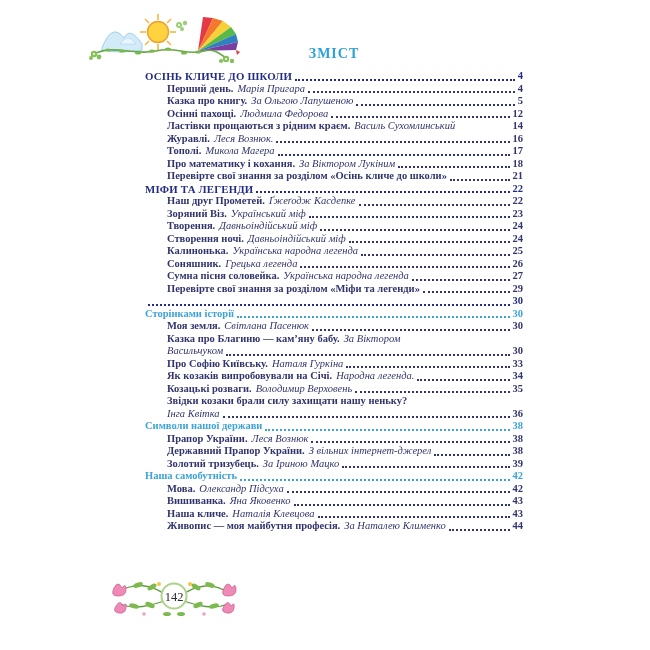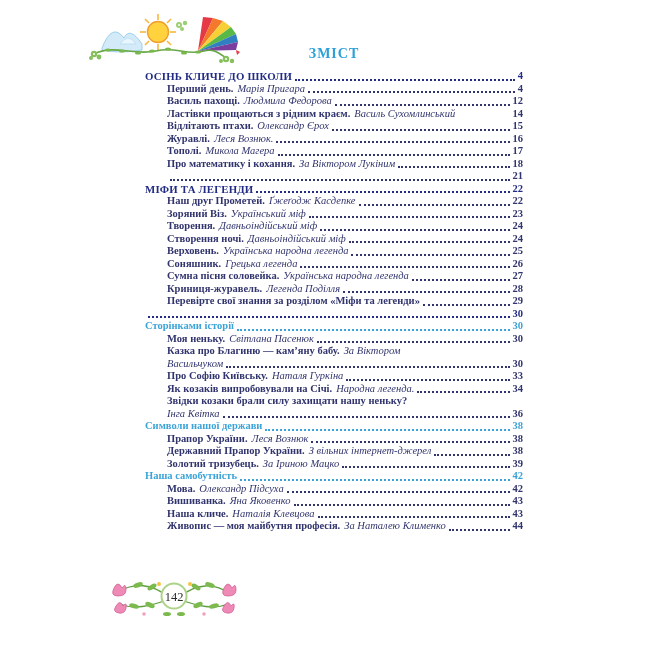--- a/index.html
+++ b/index.html
@@ -106,56 +106,57 @@
       <span class="leader"></span>
       <span class="toc-page">4</span>
     </div>
       <div class="toc-row row-entry">
       <span class="toc-title">Перший день.</span>
       <span class="toc-author gap">Марія Пригара</span>
       <span class="leader"></span>
       <span class="toc-page">4</span>
     </div>
       <div class="toc-row row-entry">
-      <span class="toc-title">Василь пахощі.</span>
+      <span class="toc-title">Казка про книгу.</span>
+      <span class="toc-author gap">За Ольгою Лапушеною</span>
+      <span class="leader"></span>
+      <span class="toc-page">5</span>
+    </div>
+      <div class="toc-row row-entry">
+      <span class="toc-title">Осінні пахощі.</span>
       <span class="toc-author gap">Людмила Федорова</span>
       <span class="leader"></span>
       <span class="toc-page">12</span>
     </div>
       <div class="toc-row row-entry no-dots">
       <span class="toc-title">Ластівки прощаються з рідним краєм.</span>
       <span class="toc-author gap">Василь Сухомлинський</span>
       <span class="leader"></span>
       <span class="toc-page">14</span>
     </div>
       <div class="toc-row row-entry">
-      <span class="toc-title">Відлітають птахи.</span>
-      <span class="toc-author gap">Олександр Єрох</span>
-      <span class="leader"></span>
-      <span class="toc-page">15</span>
-    </div>
-      <div class="toc-row row-entry">
       <span class="toc-title">Журавлі.</span>
       <span class="toc-author gap">Леся Вознюк.</span>
       <span class="leader"></span>
       <span class="toc-page">16</span>
     </div>
       <div class="toc-row row-entry">
       <span class="toc-title">Тополі.</span>
       <span class="toc-author gap">Микола Магера</span>
       <span class="leader"></span>
       <span class="toc-page">17</span>
     </div>
       <div class="toc-row row-entry">
       <span class="toc-title">Про математику і кохання.</span>
       <span class="toc-author gap">За Віктором Лукіним</span>
       <span class="leader"></span>
       <span class="toc-page">18</span>
     </div>
       <div class="toc-row row-entry">
+      <span class="toc-title">Перевірте свої знання за розділом «Осінь кличе до школи»</span>
       <span class="toc-author"></span>
       <span class="leader"></span>
       <span class="toc-page">21</span>
     </div>
       <div class="toc-row row-section">
       <span class="toc-title">МІФИ ТА ЛЕГЕНДИ</span>
       <span class="toc-author"></span>
       <span class="leader"></span>
       <span class="toc-page">22</span>
     </div>
@@ -177,62 +178,56 @@
       <span class="leader"></span>
       <span class="toc-page">24</span>
     </div>
       <div class="toc-row row-entry">
       <span class="toc-title">Створення ночі.</span>
       <span class="toc-author gap">Давньоіндійський міф</span>
       <span class="leader"></span>
       <span class="toc-page">24</span>
     </div>
       <div class="toc-row row-entry">
-      <span class="toc-title">Верховень.</span>
+      <span class="toc-title">Калинонька.</span>
       <span class="toc-author gap">Українська народна легенда</span>
       <span class="leader"></span>
       <span class="toc-page">25</span>
     </div>
       <div class="toc-row row-entry">
       <span class="toc-title">Соняшник.</span>
       <span class="toc-author gap">Грецька легенда</span>
       <span class="leader"></span>
       <span class="toc-page">26</span>
     </div>
       <div class="toc-row row-entry">
       <span class="toc-title">Сумна пісня соловейка.</span>
       <span class="toc-author gap">Українська народна легенда</span>
       <span class="leader"></span>
       <span class="toc-page">27</span>
     </div>
       <div class="toc-row row-entry">
-      <span class="toc-title">Криниця-журавель.</span>
-      <span class="toc-author gap">Легенда Поділля</span>
-      <span class="leader"></span>
-      <span class="toc-page">28</span>
-    </div>
-      <div class="toc-row row-entry">
       <span class="toc-title">Перевірте свої знання за розділом «Міфи та легенди»</span>
       <span class="toc-author"></span>
       <span class="leader"></span>
       <span class="toc-page">29</span>
     </div>
       <div class="toc-row row-section">
       <span class="toc-author"></span>
       <span class="leader"></span>
       <span class="toc-page">30</span>
     </div>
       <div class="toc-row row-subsection">
       <span class="toc-title">Сторінками історії</span>
       <span class="toc-author"></span>
       <span class="leader"></span>
       <span class="toc-page">30</span>
     </div>
       <div class="toc-row row-entry">
-      <span class="toc-title">Моя неньку.</span>
+      <span class="toc-title">Моя земля.</span>
       <span class="toc-author gap">Світлана Пасенюк</span>
       <span class="leader"></span>
       <span class="toc-page">30</span>
     </div>
       <div class="toc-row row-entry no-dots">
       <span class="toc-title">Казка про Благиню — кам’яну бабу.</span>
       <span class="toc-author gap">За Віктором</span>
       <span class="leader"></span>
       <span class="toc-page empty"></span>
     </div>
@@ -246,20 +241,26 @@
       <span class="toc-title">Про Софію Київську.</span>
       <span class="toc-author gap">Наталя Гуркіна</span>
       <span class="leader"></span>
       <span class="toc-page">33</span>
     </div>
       <div class="toc-row row-entry">
       <span class="toc-title">Як козаків випробовували на Січі.</span>
       <span class="toc-author gap">Народна легенда.</span>
       <span class="leader"></span>
       <span class="toc-page">34</span>
+    </div>
+      <div class="toc-row row-entry">
+      <span class="toc-title">Козацькі розваги.</span>
+      <span class="toc-author gap">Володимир Верховень</span>
+      <span class="leader"></span>
+      <span class="toc-page">35</span>
     </div>
       <div class="toc-row row-entry no-dots">
       <span class="toc-title">Звідки козаки брали силу захищати нашу неньку?</span>
       <span class="toc-author"></span>
       <span class="leader"></span>
       <span class="toc-page empty"></span>
     </div>
       <div class="toc-row row-entry">
       <span class="toc-title"></span>
       <span class="toc-author">Інга Квітка</span>

